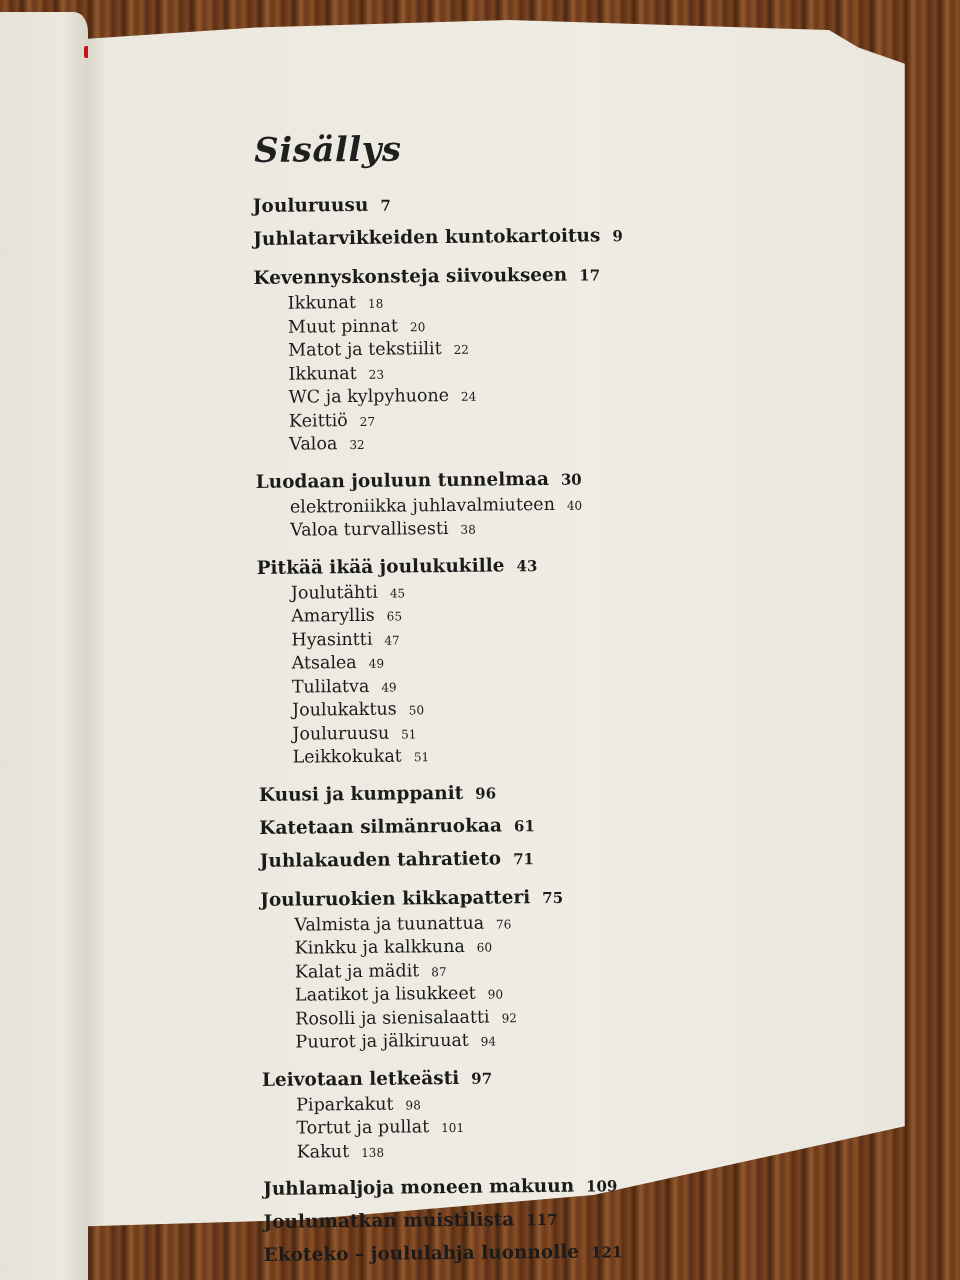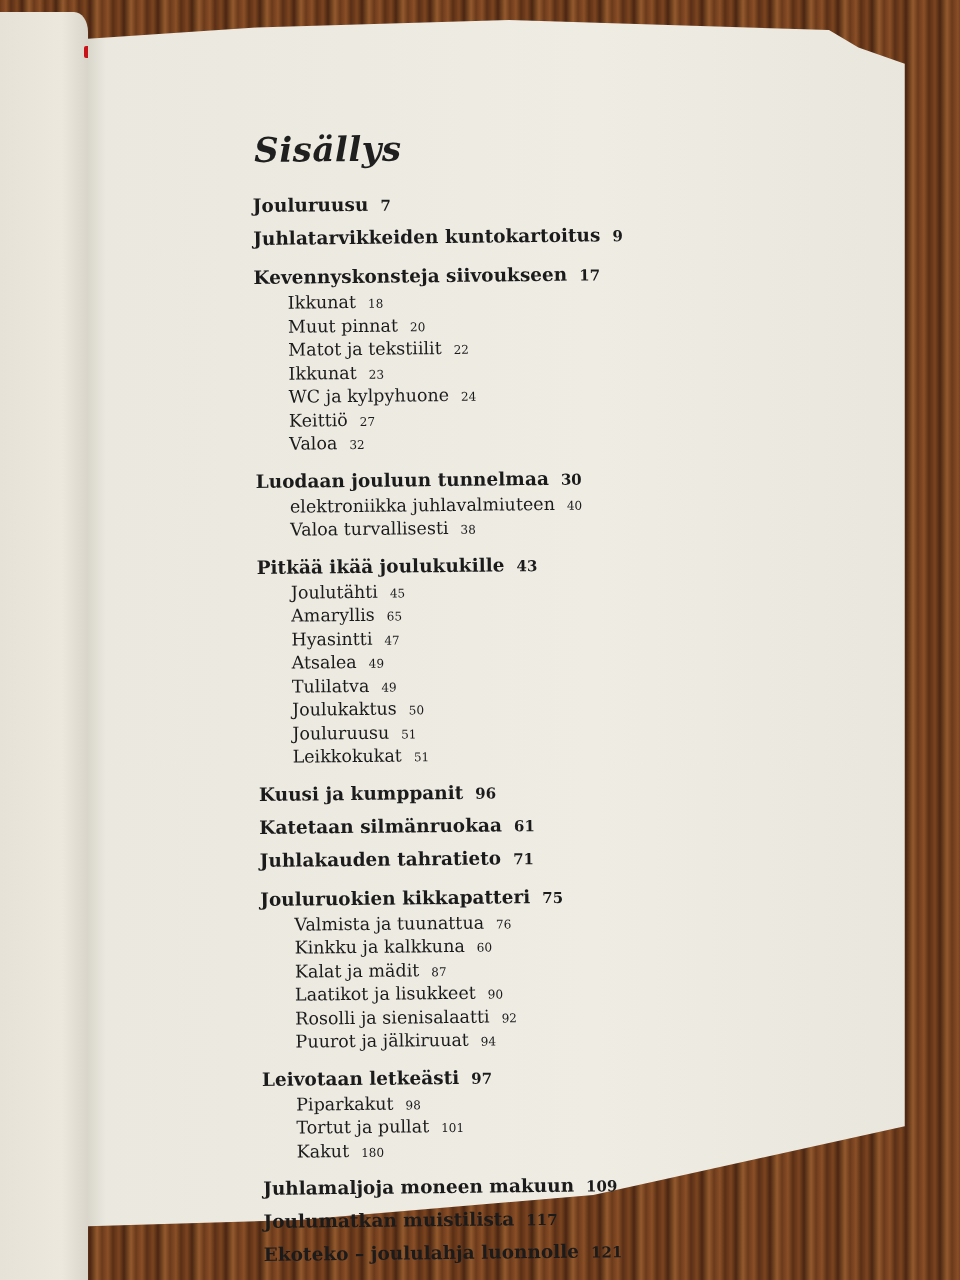--- a/index.html
+++ b/index.html
@@ -103,21 +103,21 @@
         <div class="sub-line"><span>Kinkku ja kalkkuna</span><span class="page-num">60</span></div>
         <div class="sub-line"><span>Kalat ja mädit</span><span class="page-num">87</span></div>
         <div class="sub-line"><span>Laatikot ja lisukkeet</span><span class="page-num">90</span></div>
         <div class="sub-line"><span>Rosolli ja sienisalaatti</span><span class="page-num">92</span></div>
         <div class="sub-line"><span>Puurot ja jälkiruuat</span><span class="page-num">94</span></div>
       </div>
       <div class="chapter gap">
         <div class="ch-line"><span>Leivotaan letkeästi</span><span class="page-num">97</span></div>
         <div class="sub-line"><span>Piparkakut</span><span class="page-num">98</span></div>
         <div class="sub-line"><span>Tortut ja pullat</span><span class="page-num">101</span></div>
-        <div class="sub-line"><span>Kakut</span><span class="page-num">180</span></div>
+        <div class="sub-line"><span>Kakut</span><span class="page-num">138</span></div>
       </div>
       <div class="chapter gap">
         <div class="ch-line"><span>Juhlamaljoja moneen makuun</span><span class="page-num">109</span></div>
       </div>
       <div class="chapter">
         <div class="ch-line"><span>Joulumatkan muistilista</span><span class="page-num">117</span></div>
       </div>
       <div class="chapter">
         <div class="ch-line"><span>Ekoteko – joululahja luonnolle</span><span class="page-num">121</span></div>
       </div>

